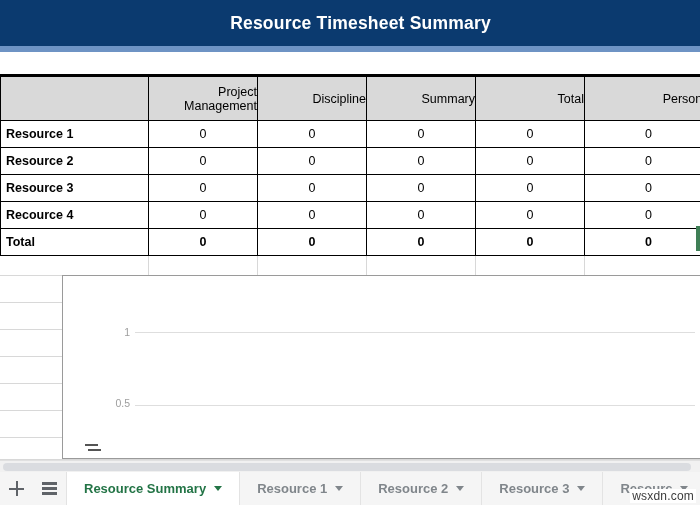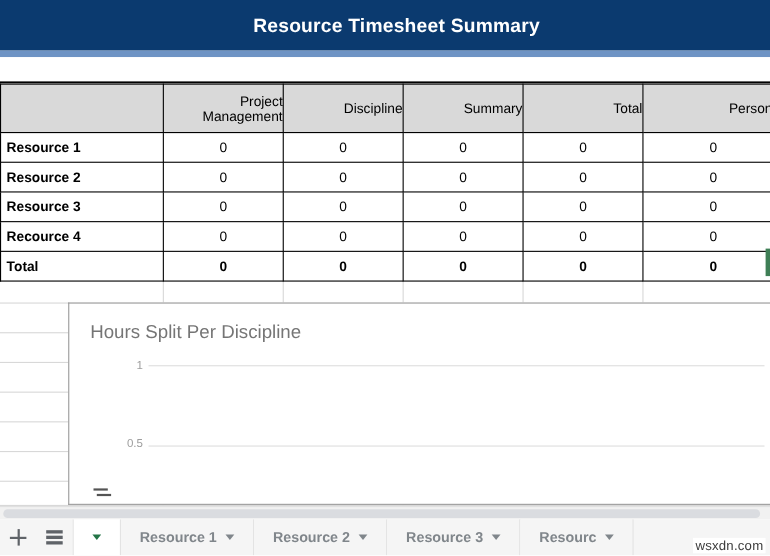--- a/index.html
+++ b/index.html
@@ -373,21 +373,20 @@
       <td class="num-cell">0</td>
       <td class="num-cell">0</td>
       <td class="num-cell">0</td>
       <td class="num-cell">0</td>
     </tr>
   </tbody>
 </table>
 <div id="total-green-marker"></div>
 
 <div id="chart-card">
-  <div id="chart-title">Hours Split Per Discipline</div>
 
   <div class="chart-gridline" style="top:56px"></div>
   <div class="chart-ytick" style="top:50px">1</div>
 
   <div class="chart-gridline" style="top:129px"></div>
   <div class="chart-ytick" style="top:121px">0.5</div>
 
   <div id="chart-axis-glyph">
     <i class="g-bar" style="left:0px;top:2px;width:13px"></i>
     <i class="g-bar" style="left:3px;top:7px;width:13px"></i>
@@ -407,20 +406,21 @@
   </div>
   <div class="tabbar-tool" id="all-sheets-button">
     <span class="hamburger-glyph">
       <i style="top:0px"></i>
         <i style="top:5px"></i>
         <i style="top:10px"></i>
     </span>
   </div>
 
   <div class="sheet-tab active">
+    <span>Resource Summary</span>
     <span class="tab-caret"></span>
   </div>
   <div class="sheet-tab">
     <span>Resource 1</span>
     <span class="tab-caret"></span>
   </div>
   <div class="sheet-tab">
     <span>Resource 2</span>
     <span class="tab-caret"></span>
   </div>

